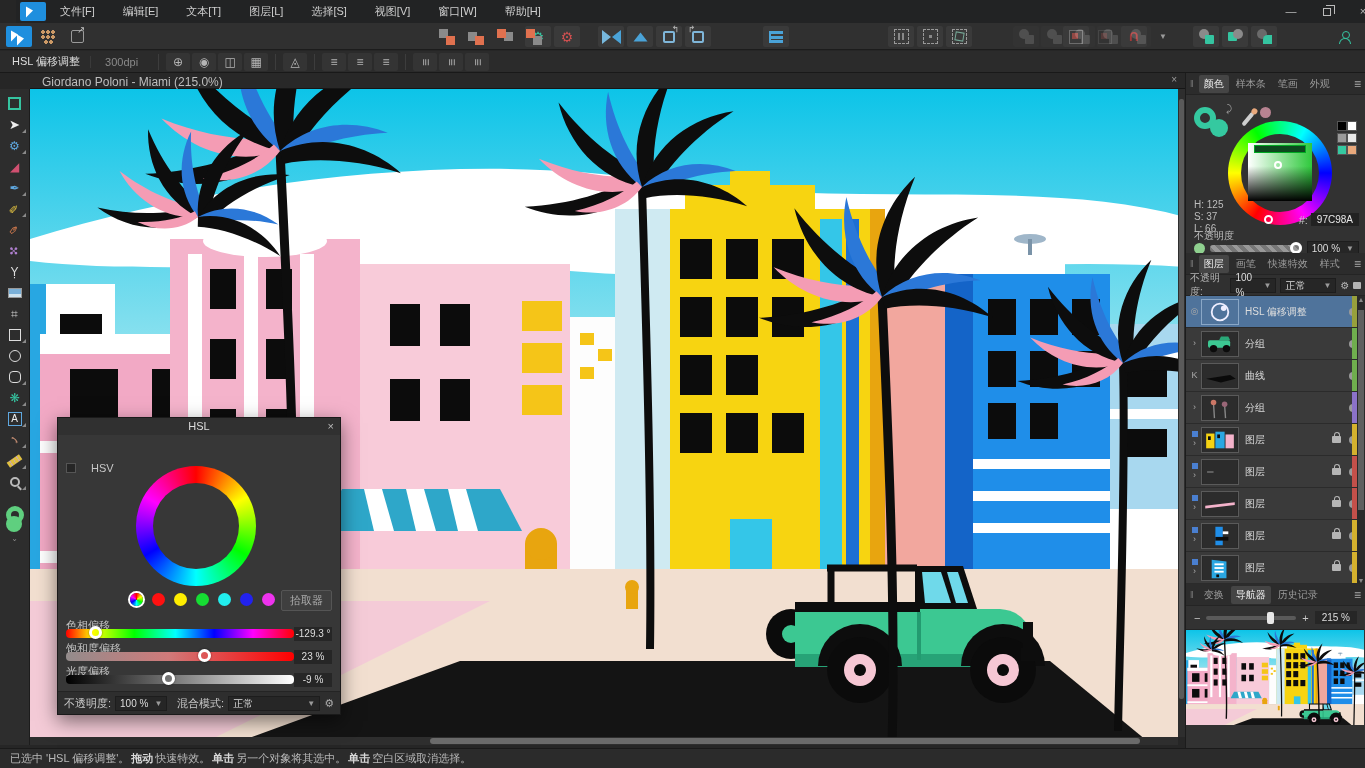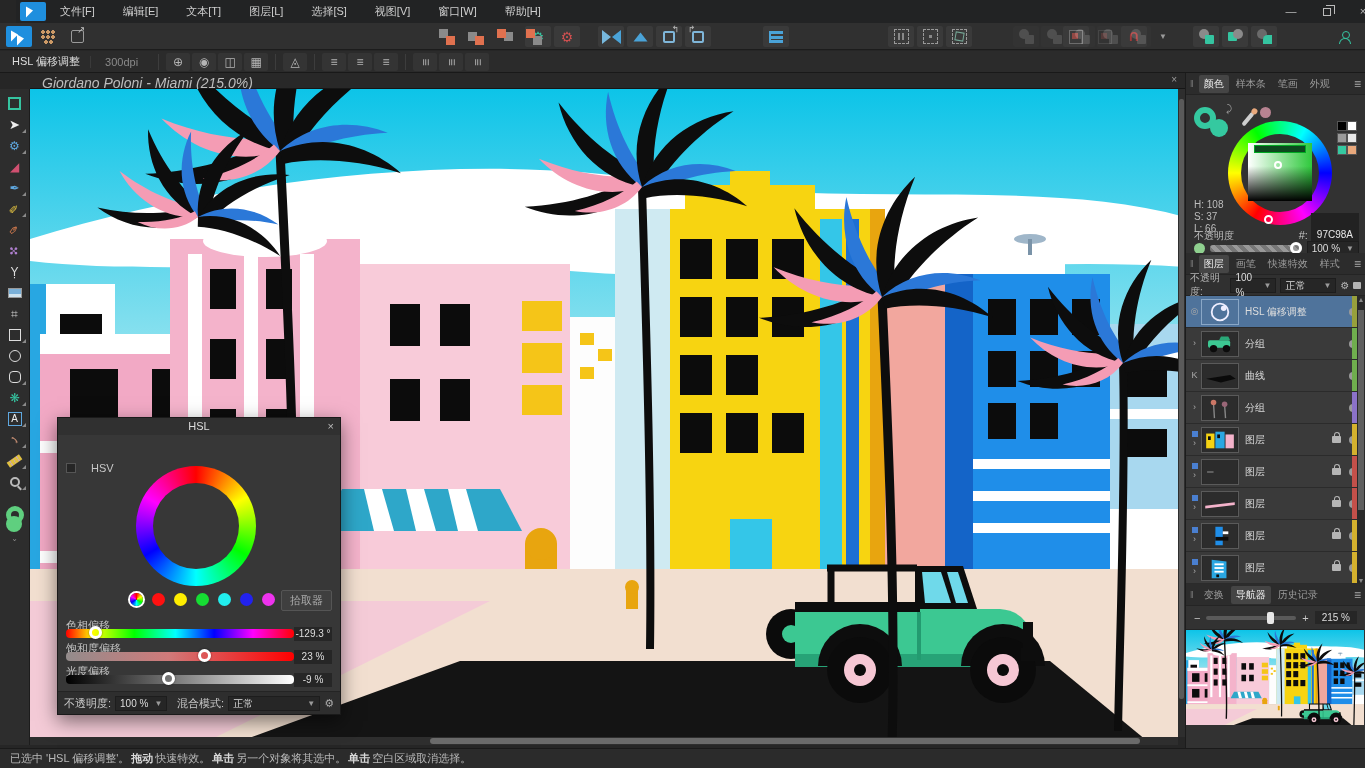--- a/index.html
+++ b/index.html
@@ -53,21 +53,21 @@
 
   
   #ctxbar { left:0; top:51px; width:1365px; height:22px; background:#2b2b2b; border-bottom:1px solid #191919; display:flex; align-items:center; }
   .ctx-label { padding:0 10px 0 12px; color:#ddd; }
   .ctx-dpi { color:#8a8a8a; padding:0 14px; border-left:1px solid #3a3a3a; }
   .ctx-ic { width:24px; height:18px; display:flex; align-items:center; justify-content:center; color:#b5b5b5; font-size:12px; margin:0 1px; background:#343434; border-radius:2px; }
   .ctx-sep { width:1px; height:16px; background:#3d3d3d; margin:0 6px; }
 
   
   #docbar { left:30px; top:73px; width:1155px; height:16px; background:#282828; border-bottom:1px solid #161616; }
-  #doc-title { position:absolute; left:12px; top:2px; color:#bdbdbd; font-size:14px;font-style:italic; }
+  #doc-title { position:absolute; left:12px; top:2px; color:#bdbdbd; font-size:12px; }
   #doc-close { position:absolute; right:8px; top:1px; color:#9a9a9a; font-size:10px; }
 
   
   #tools { left:0; top:89px; width:30px; height:656px; background:#2d2d2d; border-right:1px solid #1c1c1c; display:flex; flex-direction:column; align-items:center; padding-top:4px; }
   .tool { width:24px; height:21px; display:flex; align-items:center; justify-content:center; font-size:12px; color:#c8c8c8; position:relative; }
   .tool .cr { position:absolute; right:1px; bottom:2px; width:0; height:0; border-left:4px solid transparent; border-bottom:4px solid #8a8a8a; }
   .fillring { width:18px; height:18px; border:5px solid #5fcf7f; border-radius:50%; }
   .fillsolid { width:16px; height:16px; background:#5fcf7f; border-radius:50%; margin-top:-8px; }
 
   
@@ -123,21 +123,21 @@
   #cwheel { position:absolute; left:36px; top:22px; width:104px; height:104px; border-radius:50%; background:conic-gradient(from 210deg,#f00,#ff0,#0f0,#0ff,#00f,#f0f,#f00); left:42px; top:26px; }
   #cwheel:after { content:""; position:absolute; inset:13px; border-radius:50%; background:#323232; }
   #cwheel .mark { position:absolute; left:36px; bottom:1px; width:9px; height:9px; border:2px solid #fff; border-radius:50%; }
   #cbox { position:absolute; left:62px; top:48px; width:64px; height:58px; background:linear-gradient(to top, #000, rgba(0,0,0,0) 60%), linear-gradient(to right, #fff, #2ec93c); }
   #cbox .bar { position:absolute; left:6px; top:2px; width:52px; height:8px; background:#0d4a1e; border:1px solid #0a2; }
   #cbox .mark { position:absolute; left:26px; top:18px; width:8px; height:8px; border:2px solid #fff; border-radius:50%; }
   .chipcol { position:absolute; right:6px; top:26px; width:22px; }
   .chip { width:10px; height:10px; display:inline-block; border:1px solid #555; }
   .hslvals { position:absolute; left:8px; top:104px; line-height:12px; color:#bdbdbd; font-size:10px; }
   .hexwrap { position:absolute; right:6px; top:118px; display:flex; align-items:center; gap:3px; }
-  .hexbox { background:#222; color:#e8e8e8; padding:16px 6px; font-size:10px; }
+  .hexbox { background:#222; color:#e8e8e8; padding:1px 6px; font-size:10px; }
   .op-label { position:absolute; left:8px; top:134px; color:#bdbdbd; font-size:10px; }
   .op-row { position:absolute; left:8px; top:146px; right:6px; display:flex; align-items:center; gap:5px; }
   .greendot { width:11px; height:11px; border-radius:50%; background:#8fd08f; }
   .op-track { flex:1; height:7px; border-radius:3px; background:repeating-linear-gradient(45deg,#777 0 4px,#999 4px 8px); position:relative; }
   .op-knob { position:absolute; right:0; top:-3px; width:12px; height:12px; border:3px solid #fff; border-radius:50%; }
 
   
   #layerspanel { position:relative; }
   .lp-oprow { height:21px; display:flex; align-items:center; gap:4px; padding:0 4px; background:#303030; border-bottom:1px solid #242424; color:#b5b5b5; font-size:10px; }
   #layerlist { position:relative; }
@@ -732,21 +732,21 @@
         <div id="cbox">
           <div class="bar"></div>
           <div class="mark"></div>
         </div>
         <div class="chipcol">
           <span class="chip" style="background:#000;"></span><span class="chip" style="background:#fff;"></span><br>
           <span class="chip" style="background:#9a9a9a;"></span><span class="chip" style="background:#e8e8e8;"></span><br>
           <span class="chip" style="background:#35c9a0;"></span><span class="chip" style="background:#e8a87c;"></span>
         </div>
         <div class="hslvals">
-          <div>H: 108</div>
+          <div>H: 125</div>
           <div>S: 37</div>
           <div>L: 66</div>
         </div>
         <div class="hexwrap">
           <span>#:</span>
           <span class="hexbox">97C98A</span>
         </div>
         <div class="op-label">不透明度</div>
         <div class="op-row">
           <span class="greendot"></span>

